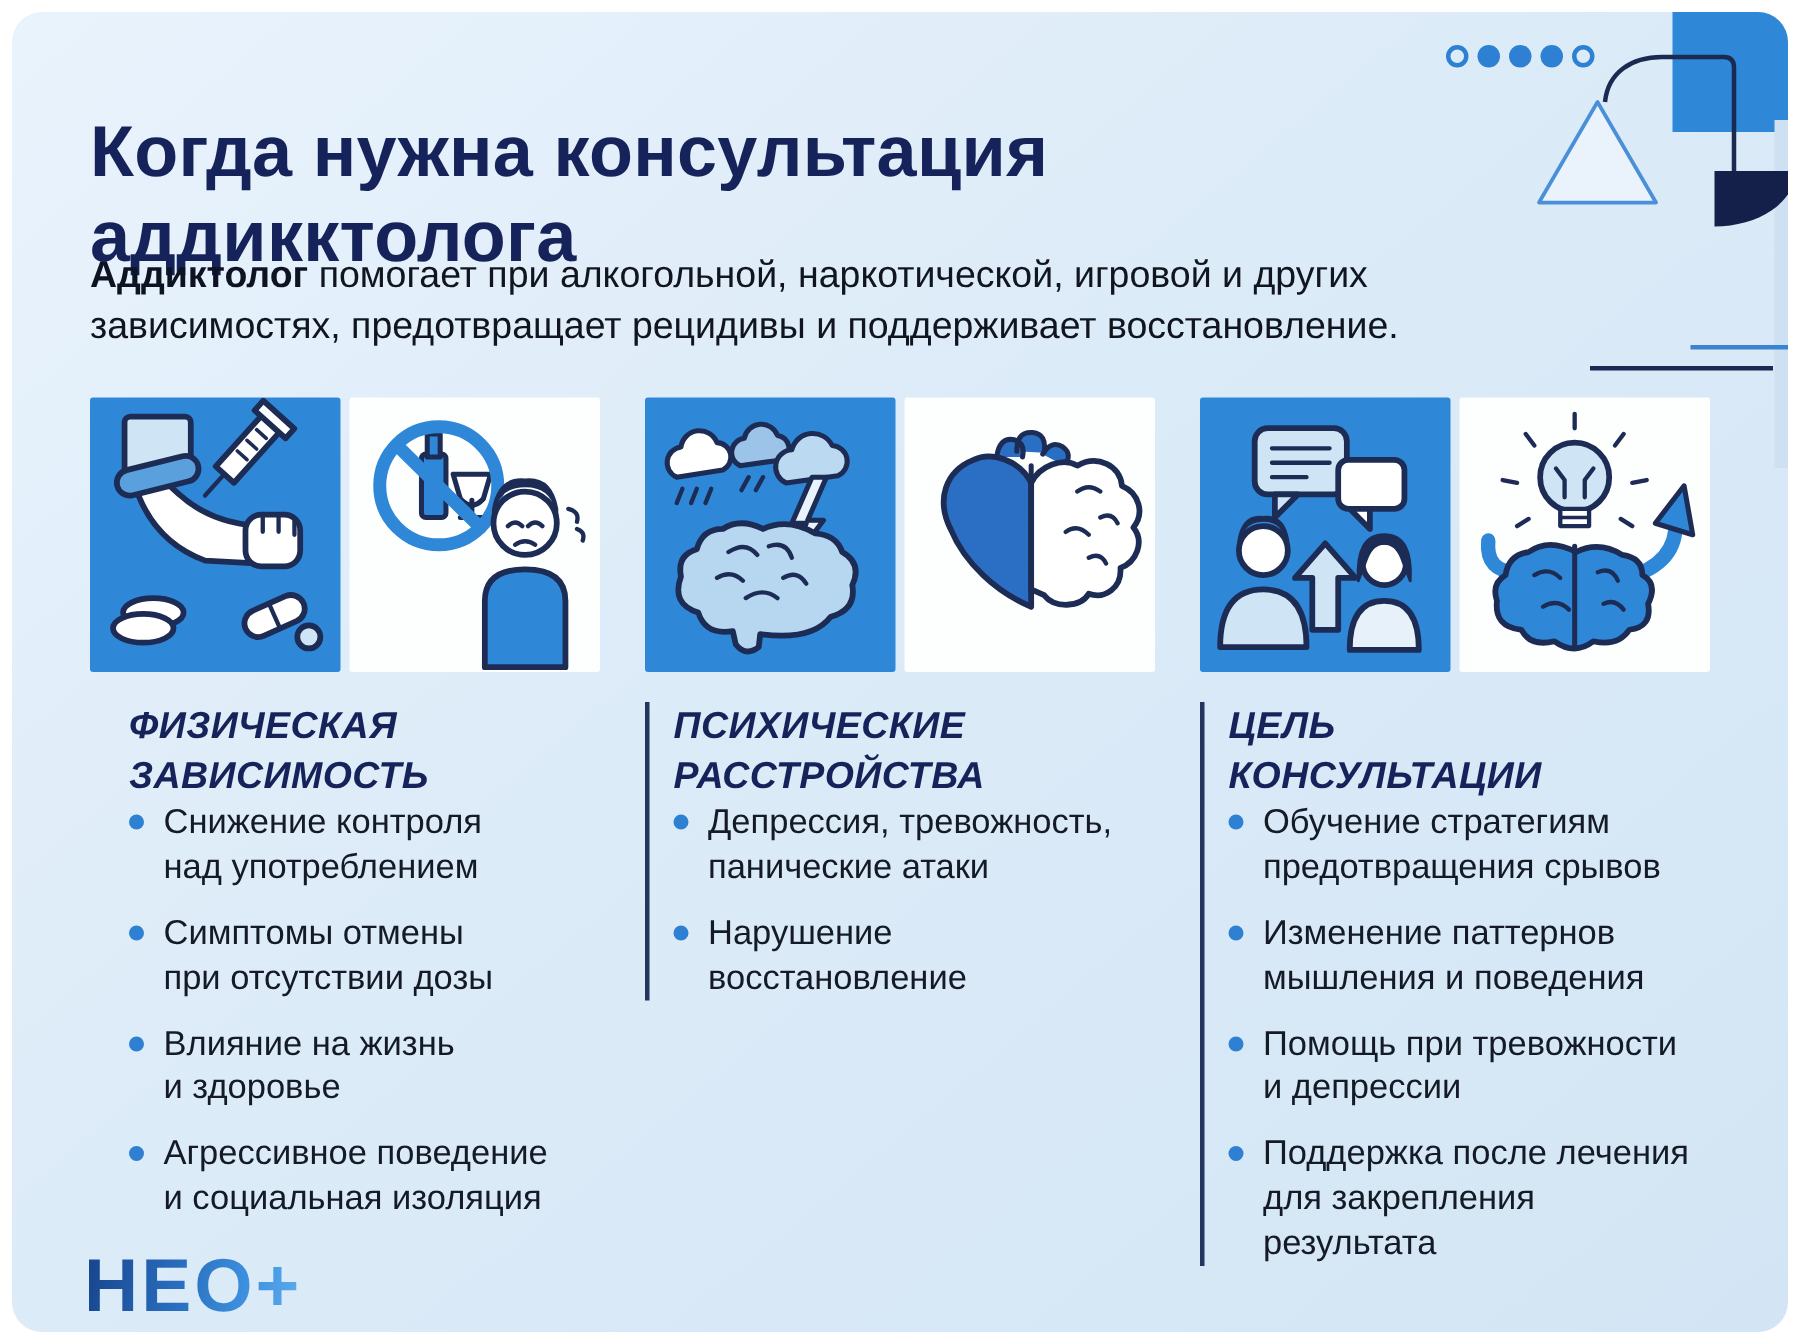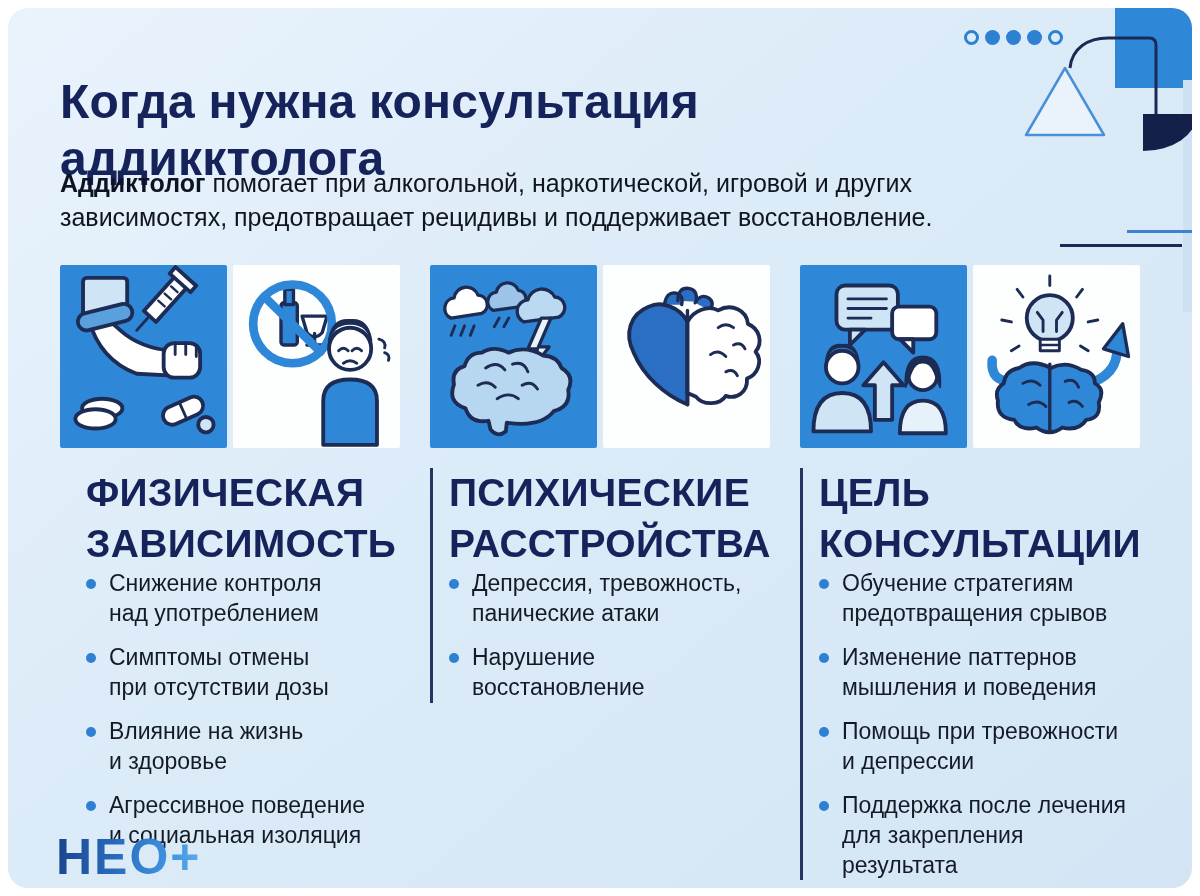--- a/index.html
+++ b/index.html
@@ -44,22 +44,22 @@
     position:absolute; left:52px; top:257px;
     display:grid; grid-template-columns:340px 340px 348px; column-gap:30px;
   }
   .tiles { display:flex; gap:6px; }
   .tile { width:167px; height:183px; border-radius:2px; display:flex; align-items:center; justify-content:center; }
   .tile.blue  { background:#2f87d8; }
   .tile.white { background:#fdfefe; }
   .textblock { margin-top:20px; padding-left:26px; }
   .textblock.divided { border-left:3px solid #24355f;padding-left:16px; }
   .col-heading {
-    font-size:39px; line-height:1.3; font-weight:800;
-    color:#15235a; letter-spacing:.3px; white-space:pre-line;
+    font-size:25px; line-height:1.3; font-weight:800;
+    color:#15235a; letter-spacing:.3px; white-space:pre-line;font-style:italic;
   }
   ul.bullets { list-style:none; }
   ul.bullets li {
     position:relative; padding-left:23px; margin-bottom:14px;
     font-size:23px; line-height:1.3; color:#141b26; white-space:pre-line;
   }
   ul.bullets li::before {
     content:""; position:absolute; left:0; top:10px;
     width:10px; height:10px; border-radius:50%; background:#2e80d2;
   }

